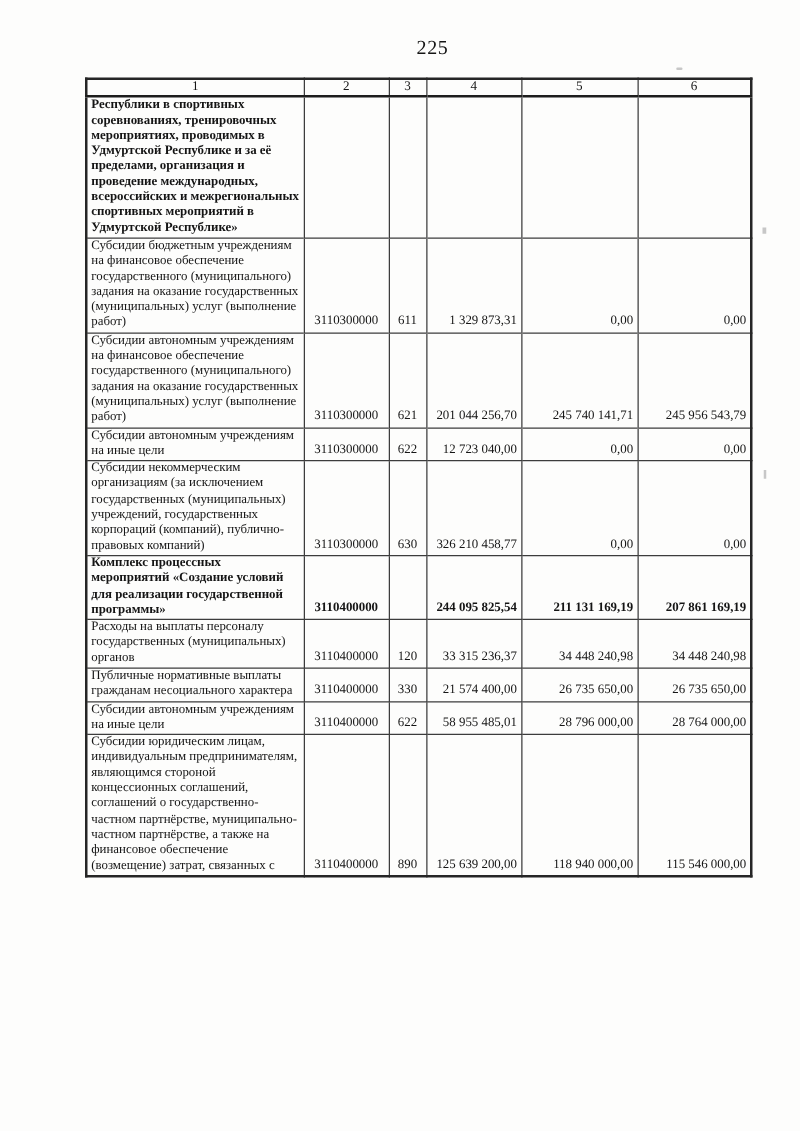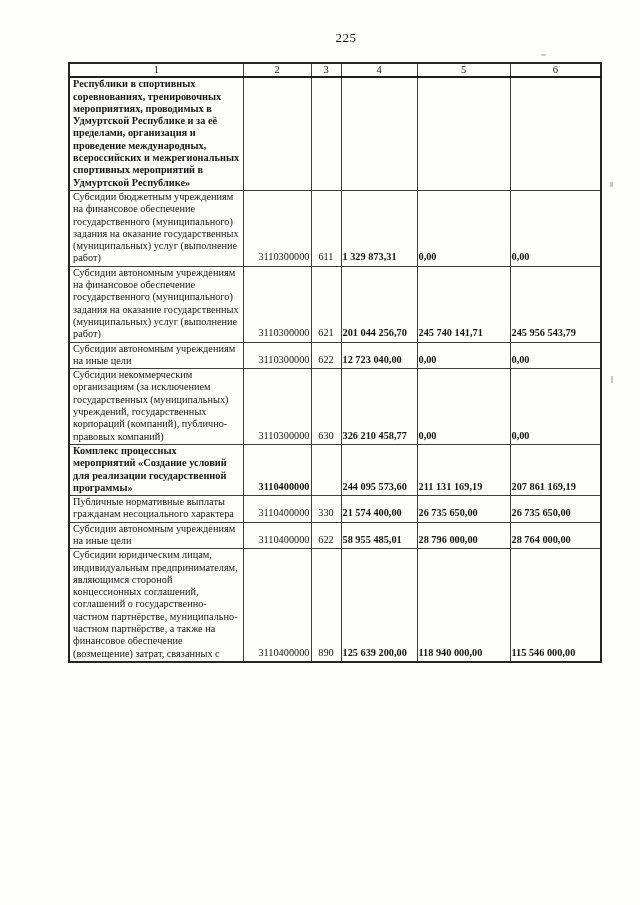--- a/index.html
+++ b/index.html
@@ -8,43 +8,43 @@
     background:#ffffff;
     font-family:"Liberation Serif", serif;
     color:#151515;
   }
   .sheet{
     position:relative;width:640px;height:905px;
     background:#fdfdfc;overflow:hidden;
   }
   .page-number{
     position:absolute;top:30px;left:80px;width:532px;
-    text-align:center;font-size:13px;letter-spacing:.5px;
+    text-align:center;font-size:16px;letter-spacing:.5px;
   }
   table.budget-table{
     position:absolute;top:62px;left:68px;width:532px;
     border-collapse:collapse;table-layout:fixed;
     font-size:10.3px;line-height:12.3px;
     border:2px solid #262626;
   }
   .budget-table th,
   .budget-table td{
     border:1px solid #3c3c3c;
     padding:0 2px;
     overflow:hidden;
   }
   .budget-table th{
     font-weight:normal;font-size:10.5px;height:12px;
     text-align:center;vertical-align:middle;
     border-bottom:2px solid #1d1d1d;
   }
   td.lbl{text-align:left;vertical-align:top;padding:0 2px 1px 3px;}
-  td.code{text-align:right;vertical-align:bottom;padding:9px 1px 2px;white-space:nowrap;}
+  td.code{text-align:center;vertical-align:bottom;padding:9px 1px 2px;white-space:nowrap;}
   td.vr{text-align:center;vertical-align:bottom;padding:0 1px 2px;}
-  td.amt{text-align:left;vertical-align:bottom;padding:0 3px 2px 1px;white-space:nowrap;font-weight:bold;}
+  td.amt{text-align:right;vertical-align:bottom;padding:0 3px 2px 1px;white-space:nowrap;}
   tr.bold{font-weight:bold;}
   tr.dashed td{border-bottom:1px dashed #6e6e6e;margin-top:8px;}
   .speck{position:absolute;background:#9a9a9a;opacity:.55;}
   #speck-1{top:54px;left:541px;width:5px;height:2px;border-radius:1px;}
   #speck-2{top:182px;left:610px;width:3px;height:5px;}
   #speck-3{top:376px;left:611px;width:2px;height:7px;}
 </style>
 </head>
 <body>
 
@@ -108,23 +108,31 @@
           <td class="code">3110300000</td>
           <td class="vr">630</td>
           <td class="amt">326 210 458,77</td>
           <td class="amt">0,00</td>
           <td class="amt">0,00</td>
         </tr>
         <tr class="bold">
           <td class="lbl">Комплекс процессных мероприятий «Создание условий для реализации государственной программы»</td>
           <td class="code">3110400000</td>
           <td class="vr"></td>
-          <td class="amt">244 095 573,60</td>
+          <td class="amt">244 095 825,54</td>
           <td class="amt">211 131 169,19</td>
           <td class="amt">207 861 169,19</td>
+        </tr>
+        <tr>
+          <td class="lbl">Расходы на выплаты персоналу государственных (муниципальных) органов</td>
+          <td class="code">3110400000</td>
+          <td class="vr">120</td>
+          <td class="amt">33 315 236,37</td>
+          <td class="amt">34 448 240,98</td>
+          <td class="amt">34 448 240,98</td>
         </tr>
         <tr>
           <td class="lbl">Публичные нормативные выплаты гражданам несоциального характера</td>
           <td class="code">3110400000</td>
           <td class="vr">330</td>
           <td class="amt">21 574 400,00</td>
           <td class="amt">26 735 650,00</td>
           <td class="amt">26 735 650,00</td>
         </tr>
         <tr>

